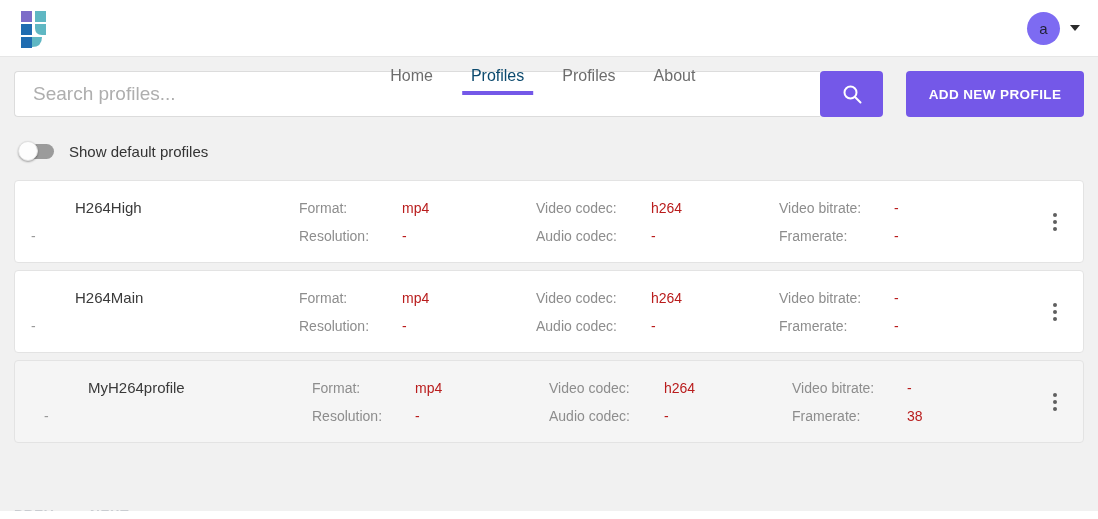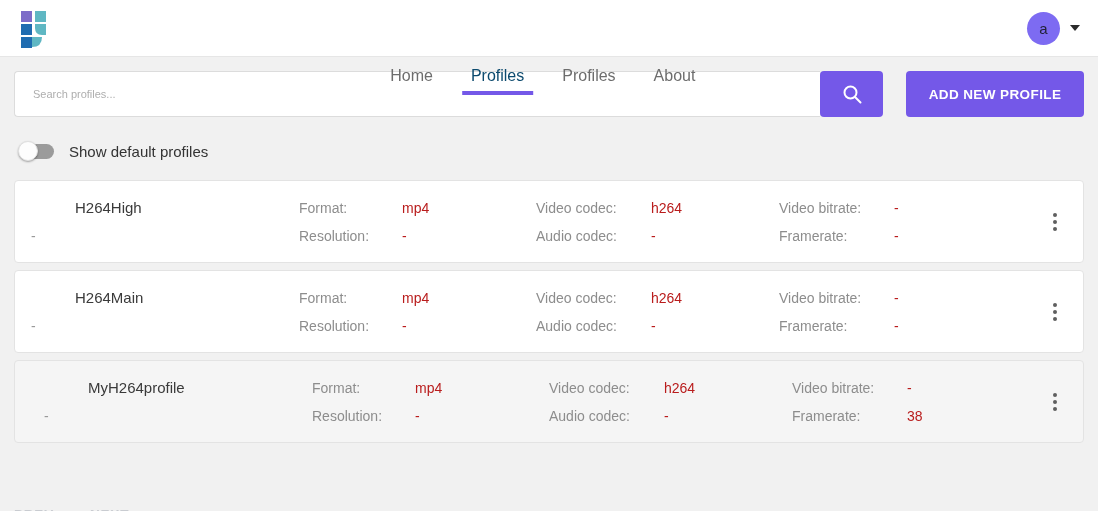--- a/index.html
+++ b/index.html
@@ -82,21 +82,21 @@
   .content { padding: 14px 14px 0 14px; }
 
   .search-row { display: flex; align-items: stretch; height: 46px; }
   .search-input {
     flex: 1;
     border: 1px solid #dcdcdc;
     border-right: none;
     border-radius: 4px 0 0 4px;
     background: #fff;
     padding: 0 18px;
-    font-size: 11px;
+    font-size: 19px;
     font-family: "Liberation Sans", sans-serif;
     color: #3c3c3c;
     outline: none;
   }
   .search-input::placeholder { color: #aeaeae; }
   .search-btn {
     width: 63px;
     border: none;
     background: var(--primary);
     border-radius: 4px;

